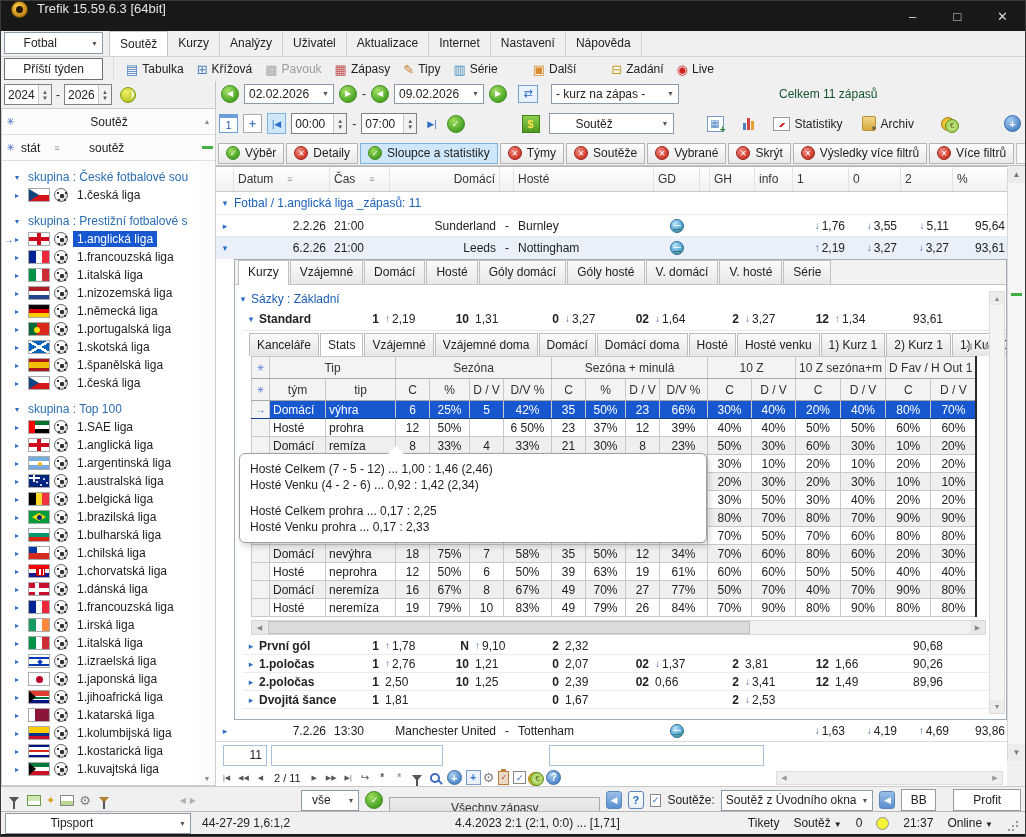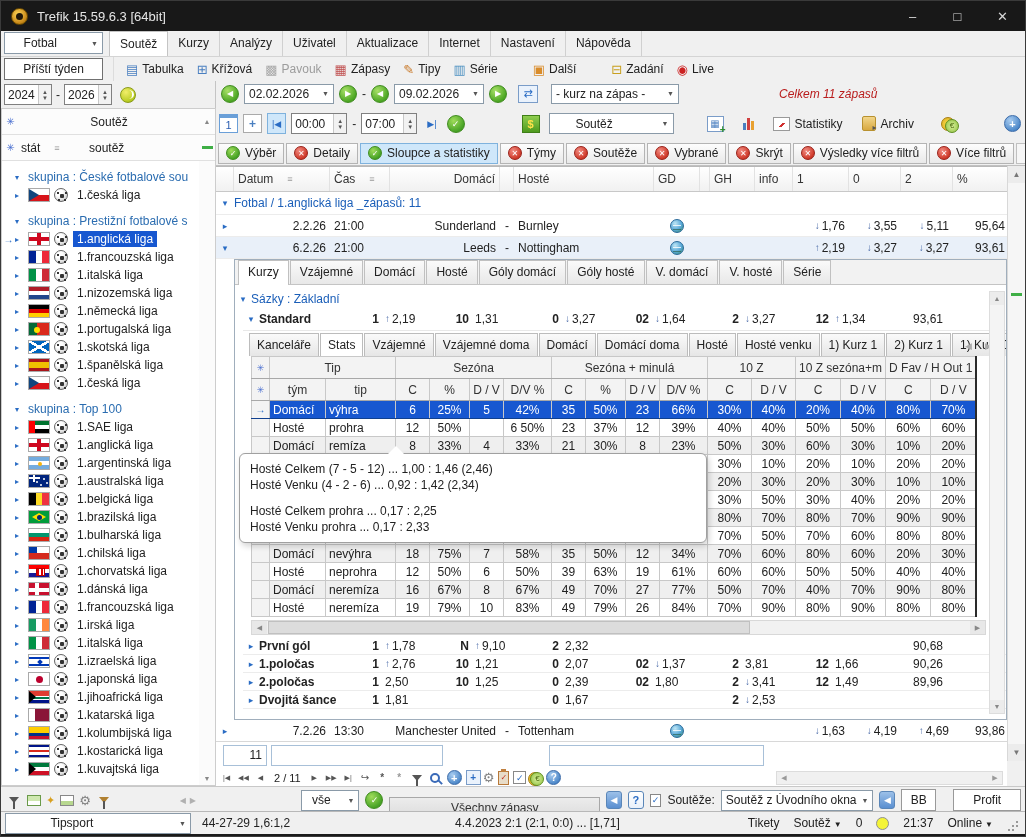--- a/index.html
+++ b/index.html
@@ -3,21 +3,21 @@
 <meta charset="utf-8">
 <style>
   html,body{margin:0;padding:0;background:#d8d8d8;}
   #app{position:relative;width:1026px;height:837px;background:#f0f0f0;border:1px solid #3a3a3a;box-sizing:border-box;overflow:hidden;
        font-family:"Liberation Sans","DejaVu Sans",sans-serif;font-size:12px;color:#222;}
   #app *{box-sizing:border-box;}
   .ctr{display:flex;align-items:center;justify-content:center;}
   .ar{justify-content:flex-end !important;text-align:right;}
 
   
-  .titlebar{position:absolute;left:0;top:0;right:0;height:30px;background:#181818;color:#e6e6e6;display:flex;align-items:center;}
+  .titlebar{position:absolute;left:0;top:0;right:0;height:30px;background:#181818;color:#e6e6e6;display:flex;align-items:flex-start;}
   .appico{width:17px;height:17px;border-radius:50%;margin:0 9px 0 10px;background:radial-gradient(circle at 40% 35%,#ffd658,#c8891a 65%,#8a5c00);border:1px solid #6e4d00;position:relative;flex:none;}
   .appico:after{content:"";position:absolute;left:4px;top:4px;right:4px;bottom:4px;border-radius:50%;background:#20180a;}
   .wtitle{font-size:13px;}
   .wctls{margin-left:auto;display:flex;height:100%;}
   .wctl{width:45px;height:100%;display:flex;align-items:center;justify-content:center;color:#d8d8d8;font-size:13px;}
 
   
   .menubar{position:absolute;left:0;top:30px;right:0;height:26px;background:#f0f0f0;border-bottom:1px solid #d4d4d4;display:flex;align-items:flex-end;}
   .combo{border:1px solid #8a9aa8;background:#fff;display:flex;align-items:center;padding:0 4px;height:21px;}
   .cbarrow{margin-left:auto;color:#555;font-size:7px;padding-left:5px;}
@@ -116,21 +116,21 @@
   .fl-kw{background:linear-gradient(180deg,#007a3d 33%,#fff 33% 66%,#ce1126 66%);}
   .fl-kw:after{content:"";position:absolute;left:0;top:0;border-left:7px solid #000;border-top:6px solid transparent;border-bottom:6px solid transparent;}
 
   
   .maincol{position:absolute;left:215px;top:80px;right:0;height:732px;background:#f0f0f0;}
   .daterow{position:absolute;left:0;top:0;right:0;height:25px;display:flex;align-items:center;padding-left:5px;gap:5px;}
   .gbtn{width:18px;height:18px;border-radius:50%;background:radial-gradient(circle at 35% 30%,#a8e068,#4da724 70%,#3c8a1a);border:1px solid #3f8c1f;color:#fff;font-size:8px;display:flex;align-items:center;justify-content:center;flex:none;}
   .datecombo{width:90px;height:20px;}
   .xferico{width:20px;height:18px;border:1px solid #7a9cc8;background:#eaf2fc;color:#2a6cc4;font-size:11px;display:flex;align-items:center;justify-content:center;margin-left:6px;}
   .kurzcombo{width:128px;height:20px;margin-left:8px;}
-  .totaltxt{margin-left:95px;color:#b91c1c;font-style:italic;}
+  .totaltxt{margin-left:95px;color:#14532d;}
   .ctlrow{position:absolute;left:0;top:25px;right:0;height:35px;display:flex;align-items:center;padding-left:3px;gap:5px;}
   .ico-cal{width:19px;height:19px;border:1px solid #6a9fd8;background:#fff;color:#2a5db0;font-size:11px;display:flex;align-items:center;justify-content:center;border-top:4px solid #6a9fd8;}
   .ico-exp{width:19px;height:19px;border:1px solid #aaa;background:#fff;color:#4a7fc0;font-weight:bold;display:flex;align-items:center;justify-content:center;}
   .skip{height:21px;padding:0 4px;display:flex;align-items:center;color:#2a6cc4;font-size:9px;border:1px solid transparent;}
   .skip.active{background:#cfe7fa;border-color:#7fb2dd;}
   .tspin{width:56px;}
   .okico,.xico{width:16px;height:16px;border-radius:50%;color:#fff;font-size:9px;font-weight:bold;display:inline-flex;align-items:center;justify-content:center;flex:none;}
   .okico{background:radial-gradient(circle at 35% 30%,#9fdc5a,#48a326 70%,#357f16);border:1px solid #3f8c1f;}
   .xico{background:radial-gradient(circle at 35% 30%,#f08a80,#d03a2a 70%,#a82418);border:1px solid #982018;}
   .okico.big{width:18px;height:18px;}
@@ -1260,21 +1260,21 @@
                 <span class="bcode">10</span>
                 <span class="bval">
                   <span>1,25</span>
                 </span>
                 <span class="bcode">0</span>
                 <span class="bval">
                   <span>2,39</span>
                 </span>
                 <span class="bcode">02</span>
                 <span class="bval">
-                  <span>1,80</span>
+                  <span>0,66</span>
                 </span>
                 <span class="bcode">2</span>
                 <span class="bval">
                   <span class="arr">↓</span>
                   <span>3,41</span>
                 </span>
                 <span class="bcode">12</span>
                 <span class="bval">
                   <span>1,49</span>
                 </span>

